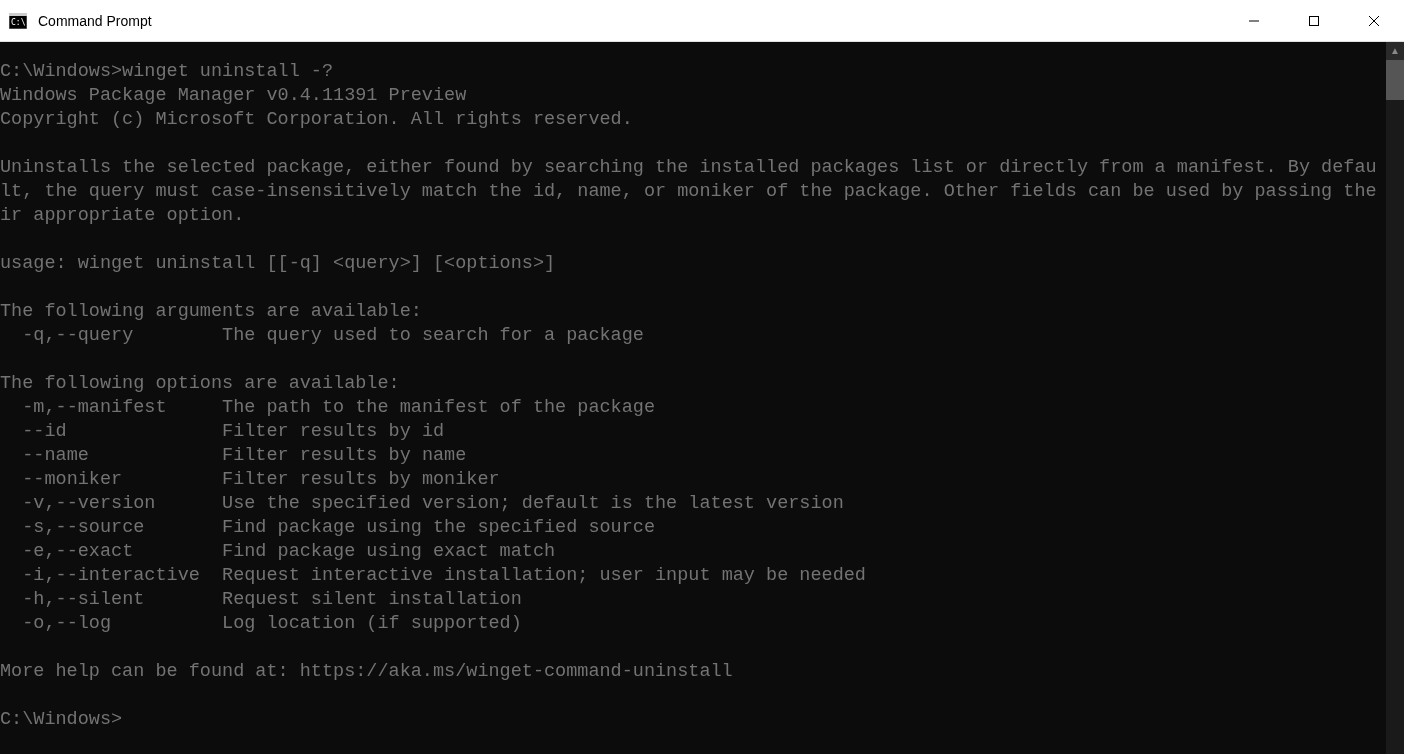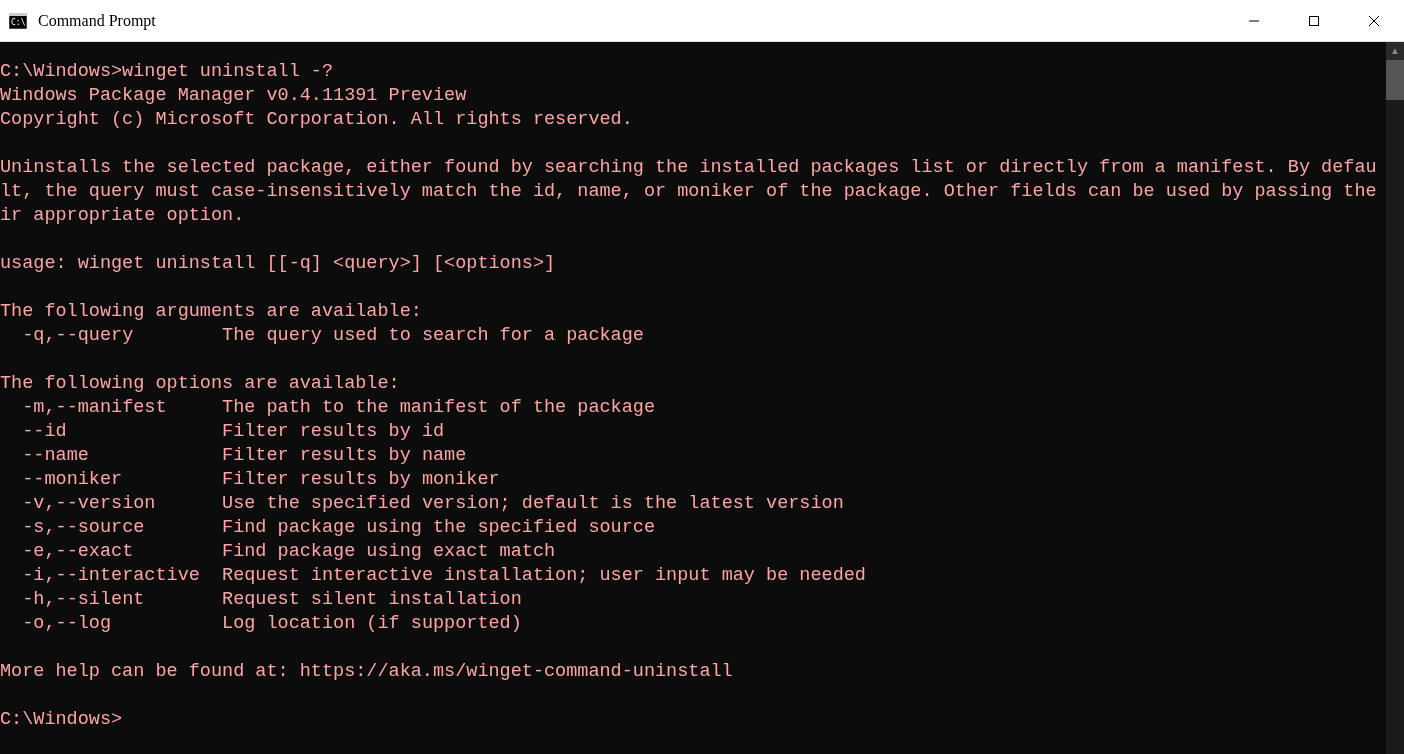--- a/index.html
+++ b/index.html
@@ -22,24 +22,23 @@
     }
     .titlebar-icon {
       width: 20px;
       height: 20px;
       display: inline-flex;
       align-items: center;
       justify-content: center;
       margin-right: 10px;
     }
     .titlebar-title {
-      font-size: 16px;
+      font-size: 14px;
       color: #000;
       flex: 1;
-      font-family: Liberation Serif, serif;
     }
     .window-controls {
       display: flex;
       height: 100%;
     }
     .win-btn {
       width: 60px;
       height: 100%;
       display: flex;
       align-items: center;
@@ -50,21 +49,21 @@
     }
     .win-btn svg { stroke: #000; stroke-width: 1; fill: none; }
     .terminal-wrap {
       flex: 1;
       background: #0c0c0c;
       display: flex;
       position: relative;
     }
     .terminal {
       flex: 1;
-      color: #fca5a5;
+      color: #737373;
       font-family: Consolas, "Courier New", monospace;
       font-size: 18.5px;
       line-height: 24px;
       white-space: pre-wrap;
       word-break: break-all;
       padding: 18px 0 0 0;
       overflow: hidden;
     }
     .scrollbar {
       width: 18px;

